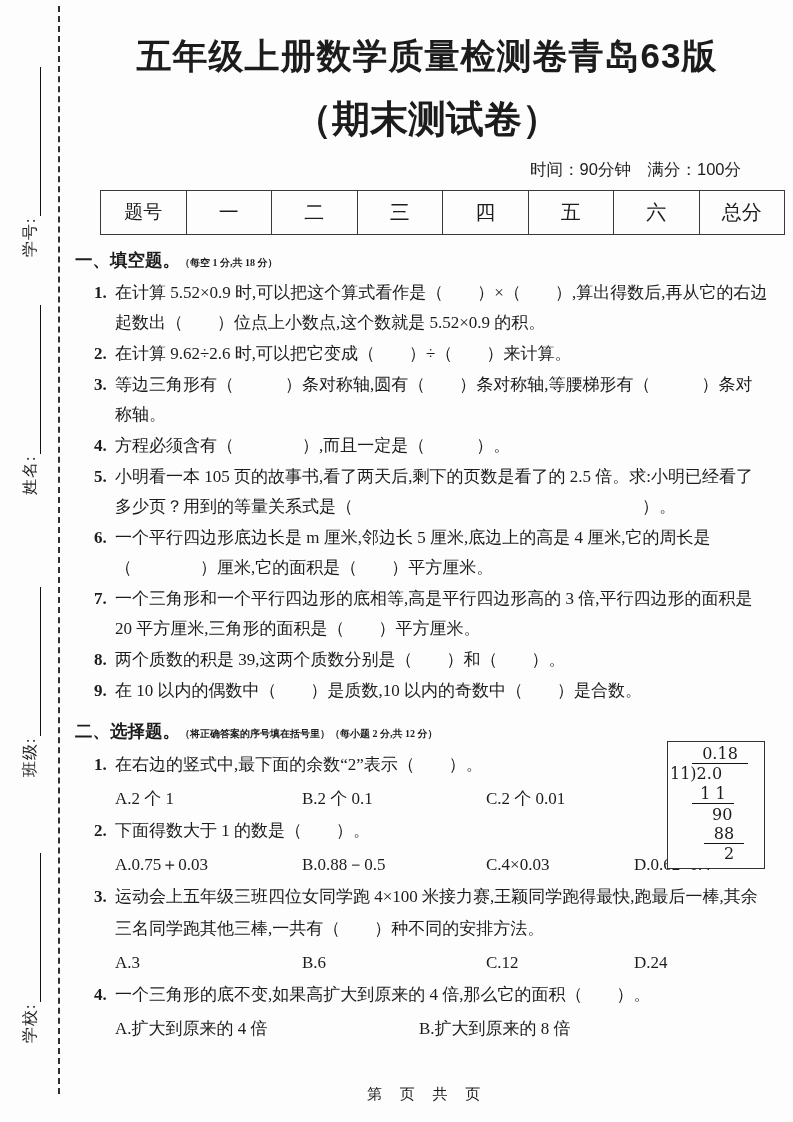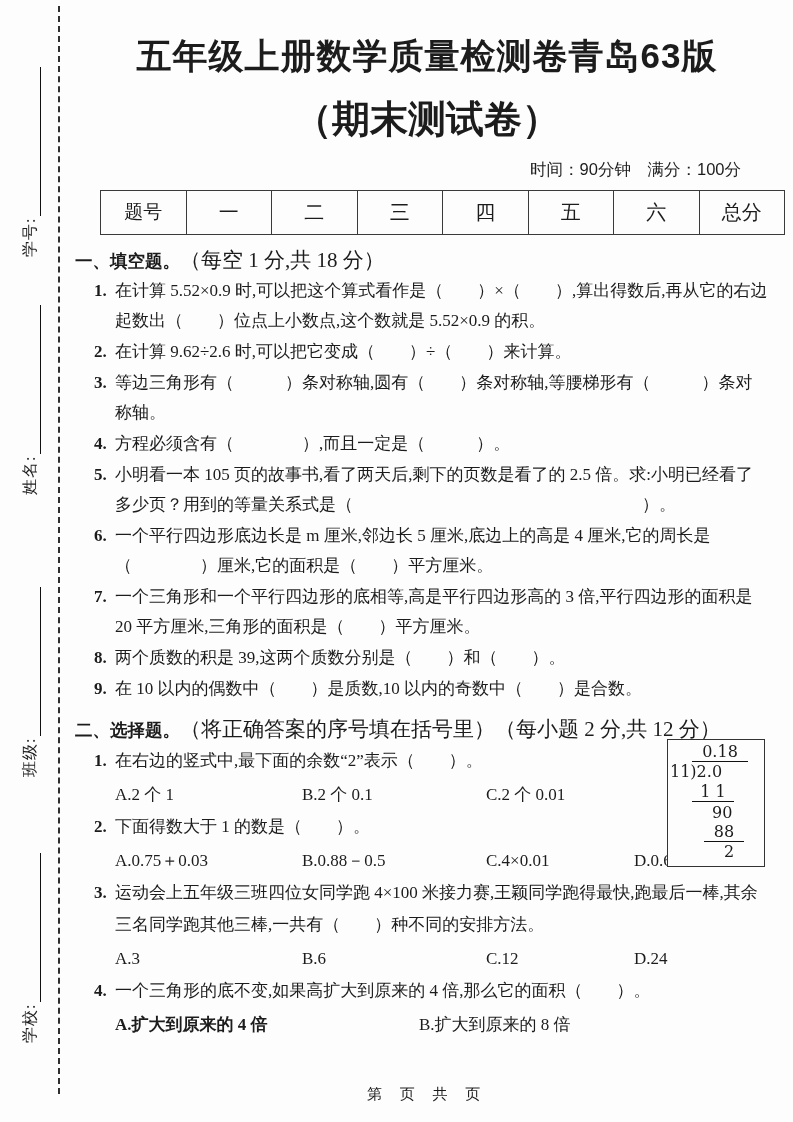--- a/index.html
+++ b/index.html
@@ -47,29 +47,29 @@
     width:685px;table-layout:fixed;
   }
   table.score td{
     border:1.5px solid #3a3a3a;height:43px;
     text-align:center;font-size:20px;padding:0;
   }
   table.score td.lab{font-size:19px;}
   
   .sec-h{margin:12px 0 2px 0;font-size:17.5px;line-height:26px;}
   .sec-h .sec-title{font-weight:bold;}
-  .sec-h .sec-note{font-size:21px;font-weight:normal;}
+  .sec-h .sec-note{font-size:10px;font-weight:bold;}
   .q{position:relative;padding:0 10px 0 40px;font-size:17px;}
   .s1 .q{line-height:30px;margin-bottom:1px;}
   .s2 .q{line-height:32px;margin-bottom:2px;}
   .qnum{position:absolute;left:19px;font-weight:bold;}
   .optrow{display:flex;padding:0 0 0 40px;font-size:17px;}
   .s2 .optrow{line-height:32px;}
   .o1{width:187px;}.o2{width:184px;}.o3{width:148px;}
-  .ow{width:304px;font-weight:bold;}
+  .ow{width:304px;}
   
   .ldbox{
     position:absolute;left:592px;top:23px;width:96px;height:126px;
     border:1.5px solid #333;background:#fdfdfd;
     font-family:"DejaVu Serif","Liberation Serif",serif;
     font-size:16px;line-height:19px;
   }
   .ldbox div{white-space:pre;}
   .ld-quot{margin:2px 0 0 24px;width:56px;text-align:center;border-bottom:1.5px solid #111;}
   .ld-divrow{margin-left:2px;}
@@ -195,21 +195,21 @@
         <span class="o3">C.2 个 0.01</span>
       </div>
 
       <div class="q">
         <span class="qnum">2.</span>
         <span>下面得数大于 1 的数是（　　）。</span>
       </div>
       <div class="optrow">
         <span class="o1">A.0.75＋0.03</span>
         <span class="o2">B.0.88－0.5</span>
-        <span class="o3">C.4×0.01</span>
+        <span class="o3">C.4×0.03</span>
         <span>D.0.62÷0.4</span>
       </div>
 
       <div class="q">
         <span class="qnum">3.</span>
         <span>运动会上五年级三班四位女同学跑 4×100 米接力赛,王颖同学跑得最快,跑最后一棒,其余三名同学跑其他三棒,一共有（　　）种不同的安排方法。</span>
       </div>
       <div class="optrow">
         <span class="o1">A.3</span>
         <span class="o2">B.6</span>

